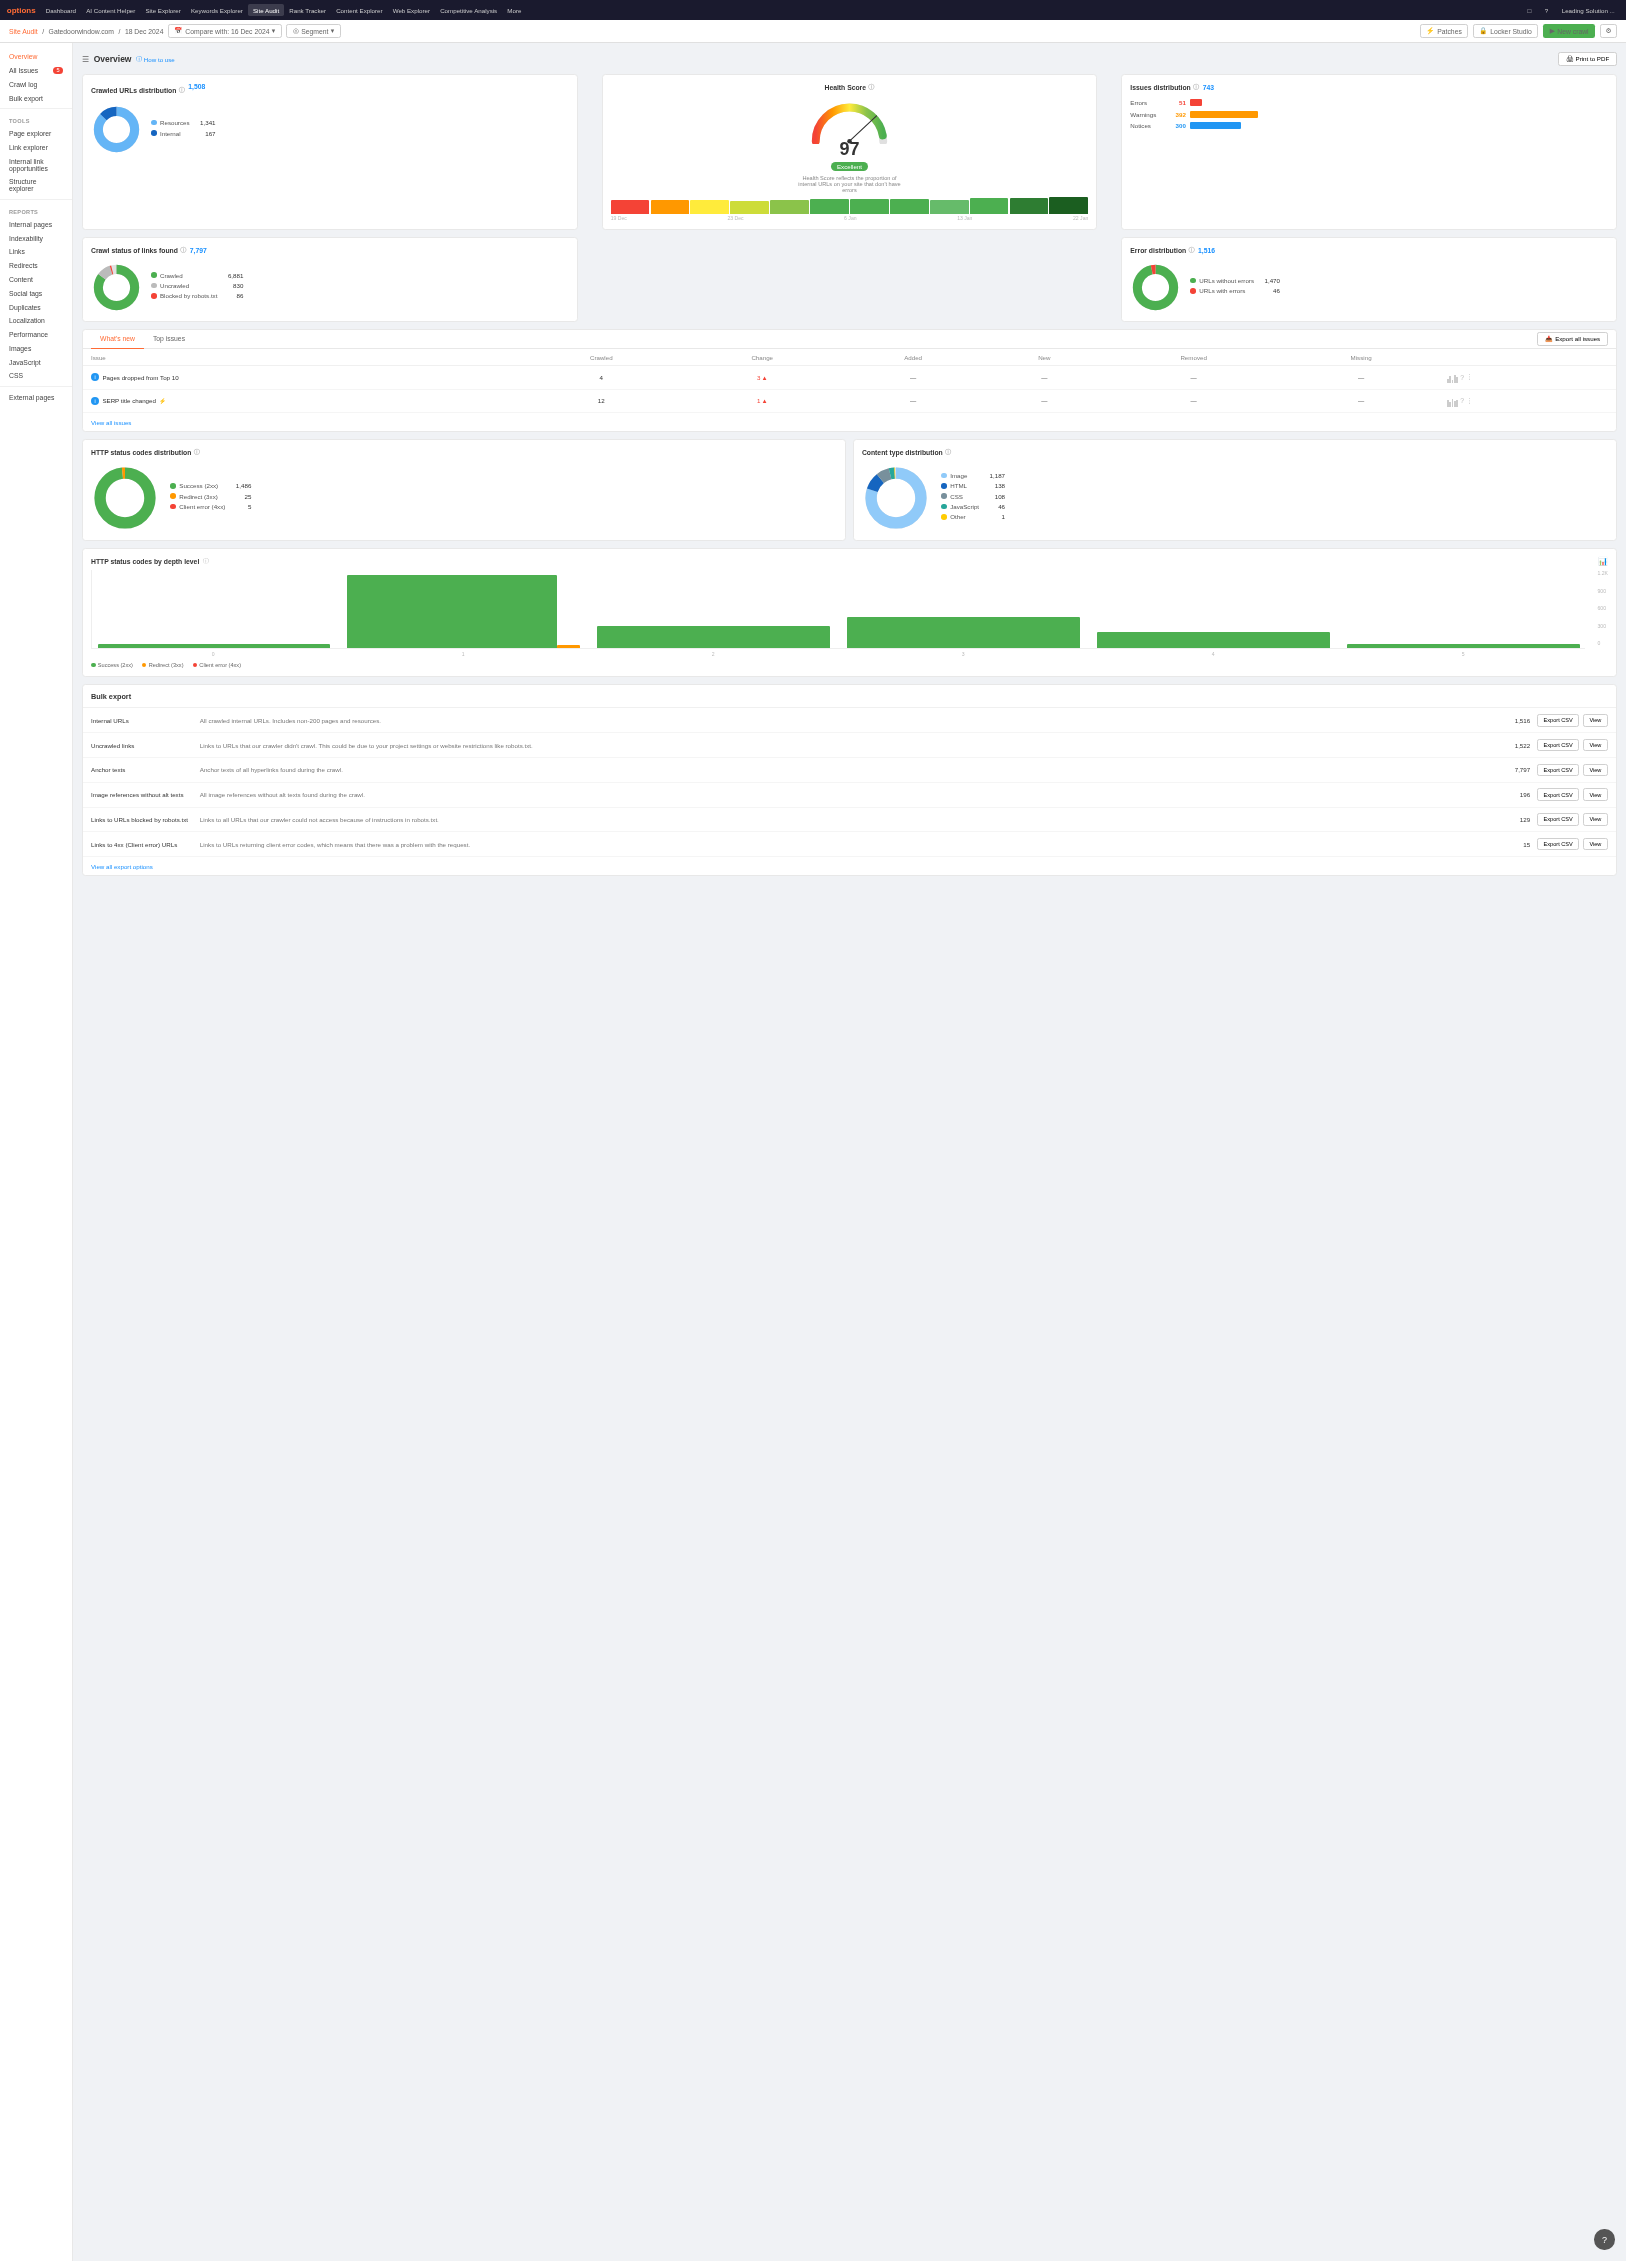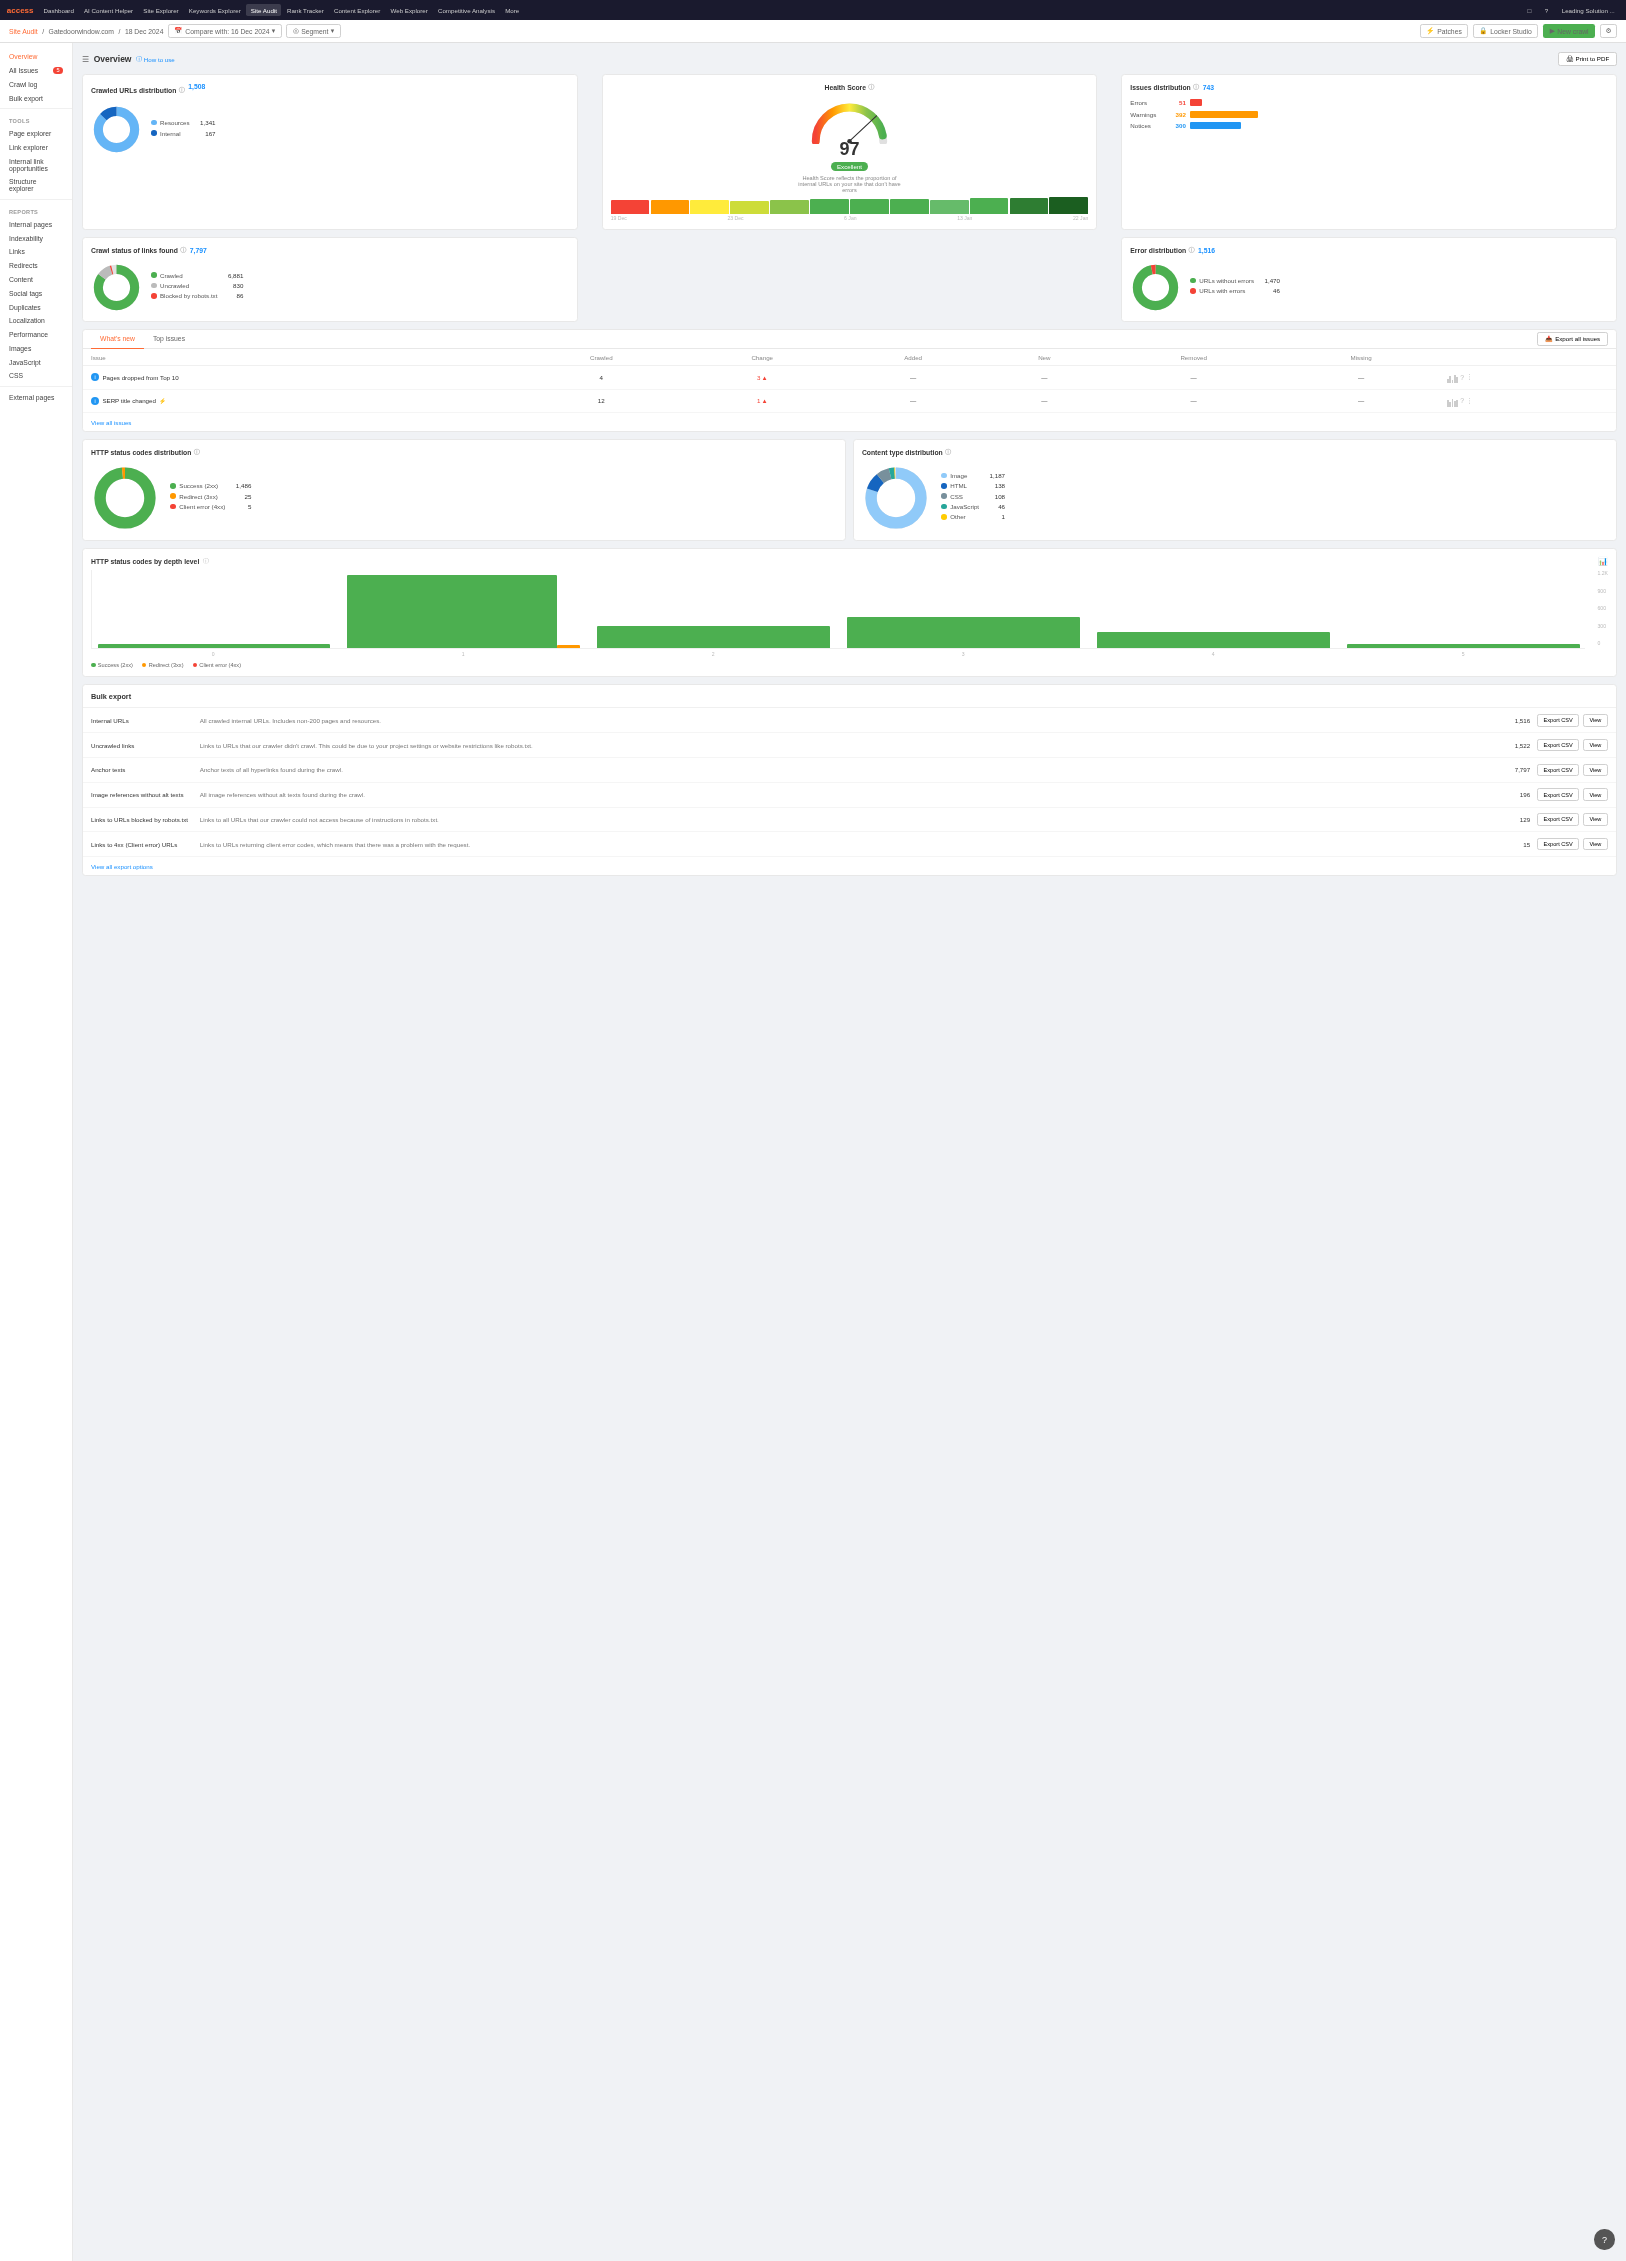--- a/index.html
+++ b/index.html
@@ -121,21 +121,21 @@
     
     .mini-donut { flex-shrink: 0; }
     
     .actions-col { display: flex; gap: 2.3px; align-items: center; }
     .action-icon { color: #bbb; cursor: pointer; font-size: 6.8px; }
   </style>
 </head>
 <body>
 
 <nav class="top-nav">
-  <span class="logo">access</span>
+  <span class="logo">options</span>
   <a>Dashboard</a>
   <a>AI Content Helper</a>
   <a>Site Explorer</a>
   <a>Keywords Explorer</a>
   <a class="active">Site Audit</a>
   <a>Rank Tracker</a>
   <a>Content Explorer</a>
   <a>Web Explorer</a>
   <a>Competitive Analysis</a>
   <a>More</a>

